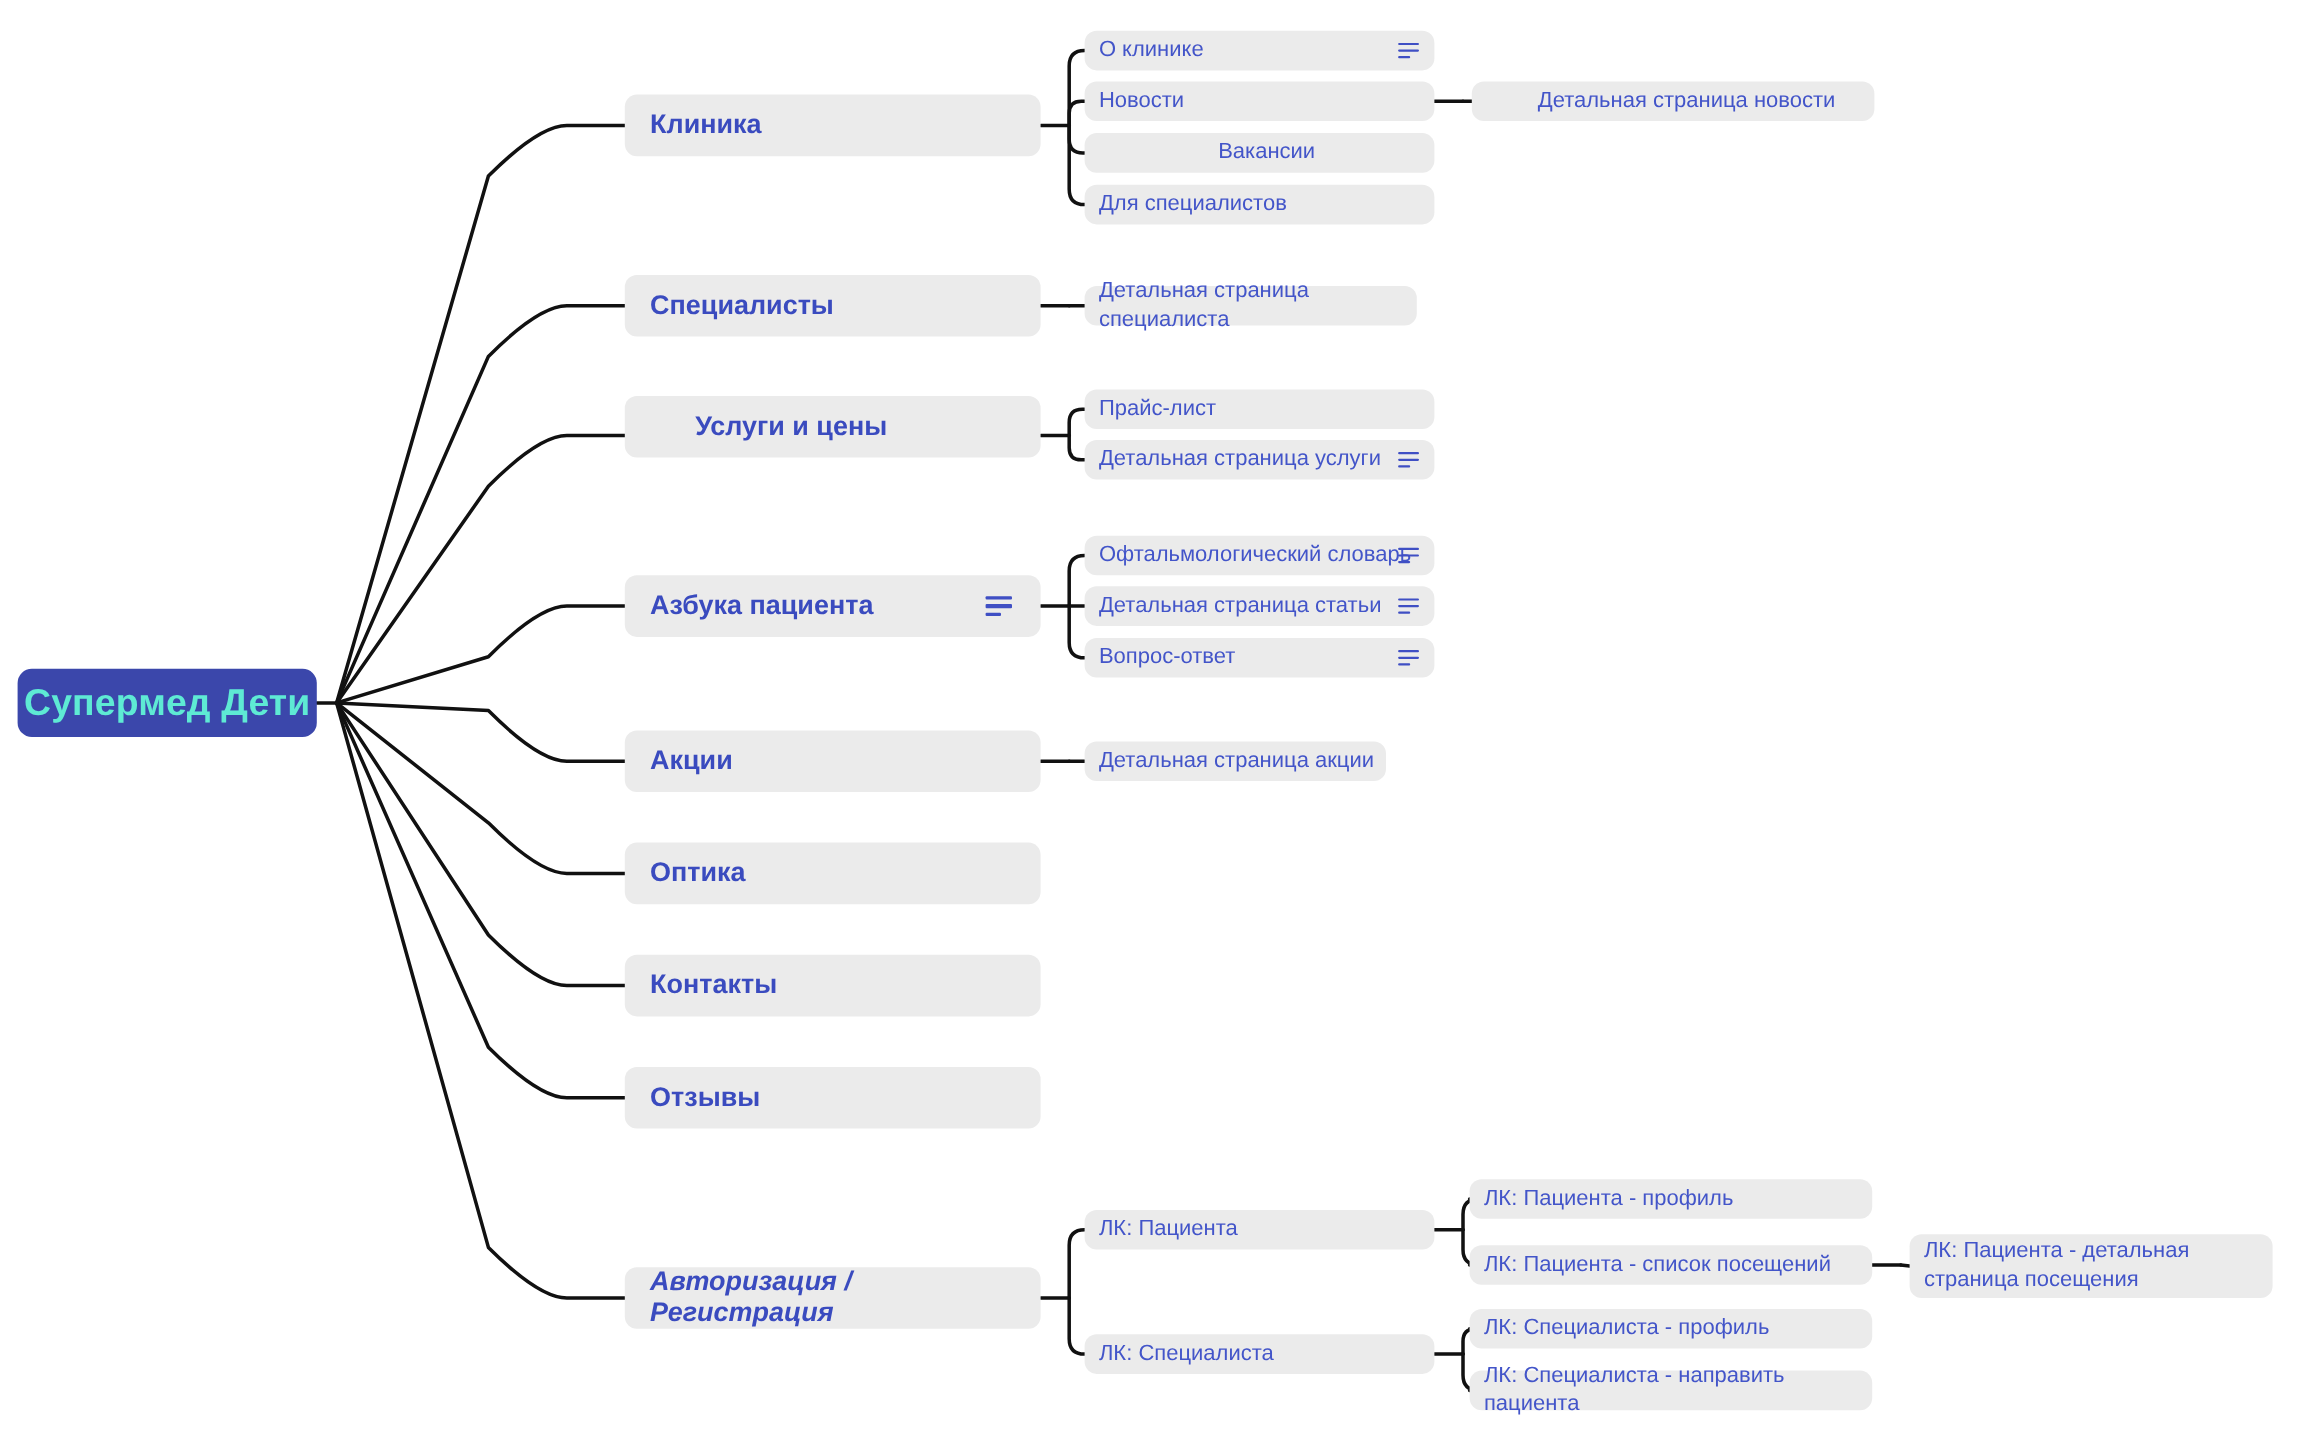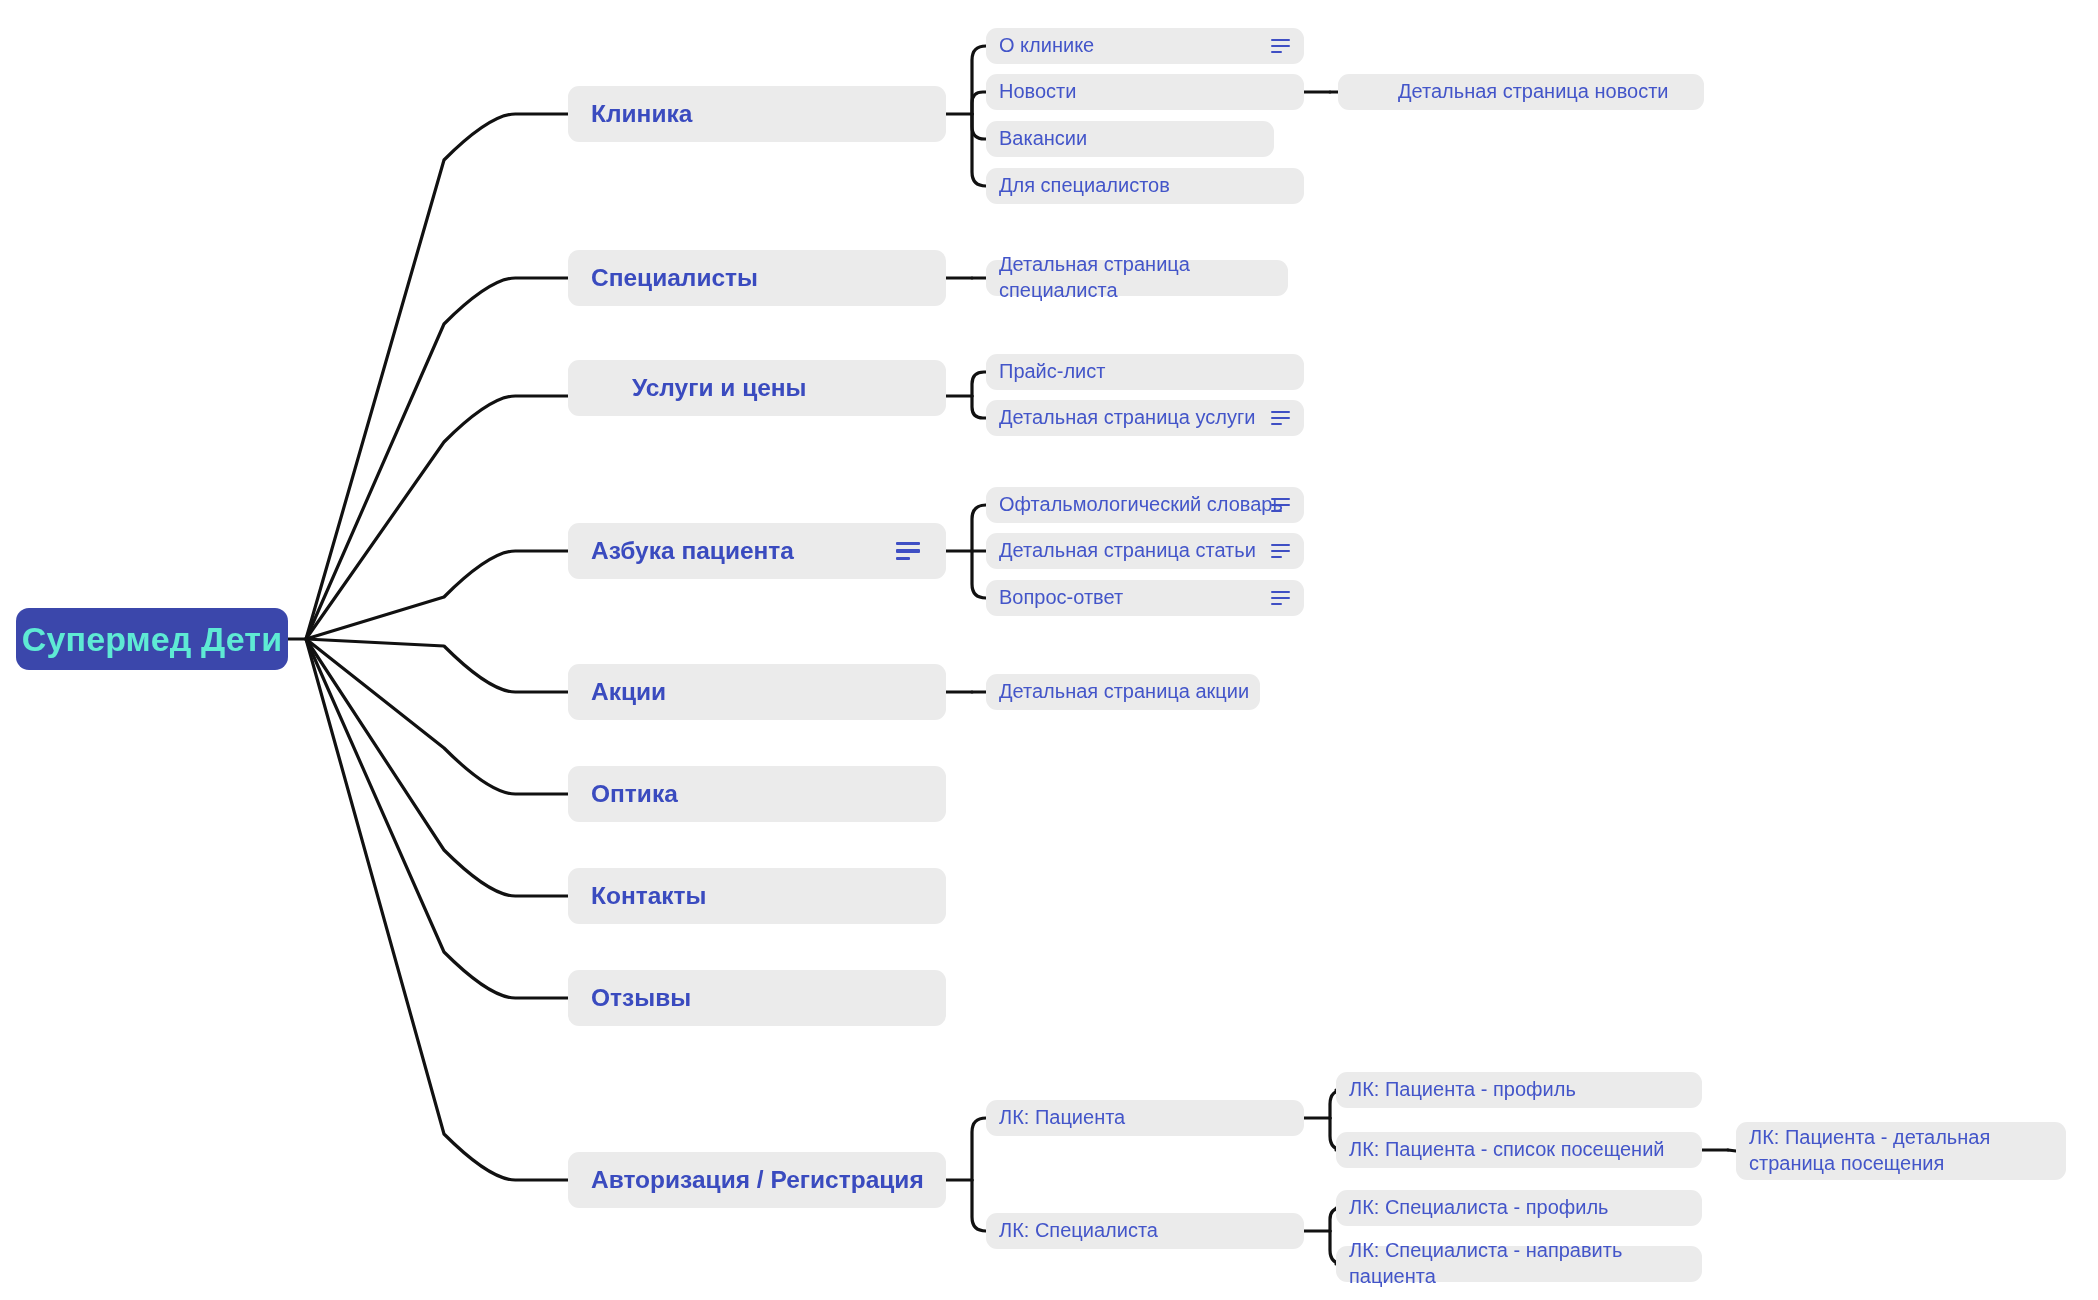--- a/index.html
+++ b/index.html
@@ -168,38 +168,38 @@
       </div>
       <div class="node node-l1" style="left: 568px; top: 766px; width: 378px; height: 56px; position: absolute;">
         <span class="node-label">Оптика</span>
       </div>
       <div class="node node-l1" style="left: 568px; top: 868px; width: 378px; height: 56px; position: absolute;">
         <span class="node-label">Контакты</span>
       </div>
       <div class="node node-l1" style="left: 568px; top: 970px; width: 378px; height: 56px; position: absolute;">
         <span class="node-label">Отзывы</span>
       </div>
-      <div class="node node-l1" style="left: 568px; top: 1152px; width: 378px; height: 56px; position: absolute;">
+      <div class="node node-l1" style="left: 568px; top: 1152px; width: 378px; height: 56px; position: absolute; font-style: italic;">
         <span class="node-label">Авторизация / Регистрация</span>
       </div>
       <div class="node node-l2" style="left: 986px; top: 28px; width: 318px; height: 36px; position: absolute;">
         <span class="node-label">О клинике</span>
         <span class="notes-icon small">
           <span></span>
           <span></span>
           <span></span>
         </span>
       </div>
       <div class="node node-l2" style="left: 986px; top: 74px; width: 318px; height: 36px; position: absolute;">
         <span class="node-label">Новости</span>
       </div>
       <div class="node node-l3" style="left: 1338px; top: 74px; width: 366px; height: 36px; position: absolute; padding-left: 47px;">
         <span class="node-label">Детальная страница новости</span>
       </div>
-      <div class="node node-l2" style="left: 986px; top: 121px; width: 288px; height: 36px; position: absolute;">
+      <div class="node node-l2" style="left: 986px; top: 121px; width: 318px; height: 36px; position: absolute; justify-content: center;">
         <span class="node-label">Вакансии</span>
       </div>
       <div class="node node-l2" style="left: 986px; top: 168px; width: 318px; height: 36px; position: absolute;">
         <span class="node-label">Для специалистов</span>
       </div>
       <div class="node node-l2" style="left: 986px; top: 260px; width: 302px; height: 36px; position: absolute;">
         <span class="node-label">Детальная страница специалиста</span>
       </div>
       <div class="node node-l2" style="left: 986px; top: 354px; width: 318px; height: 36px; position: absolute;">
         <span class="node-label">Прайс-лист</span>

